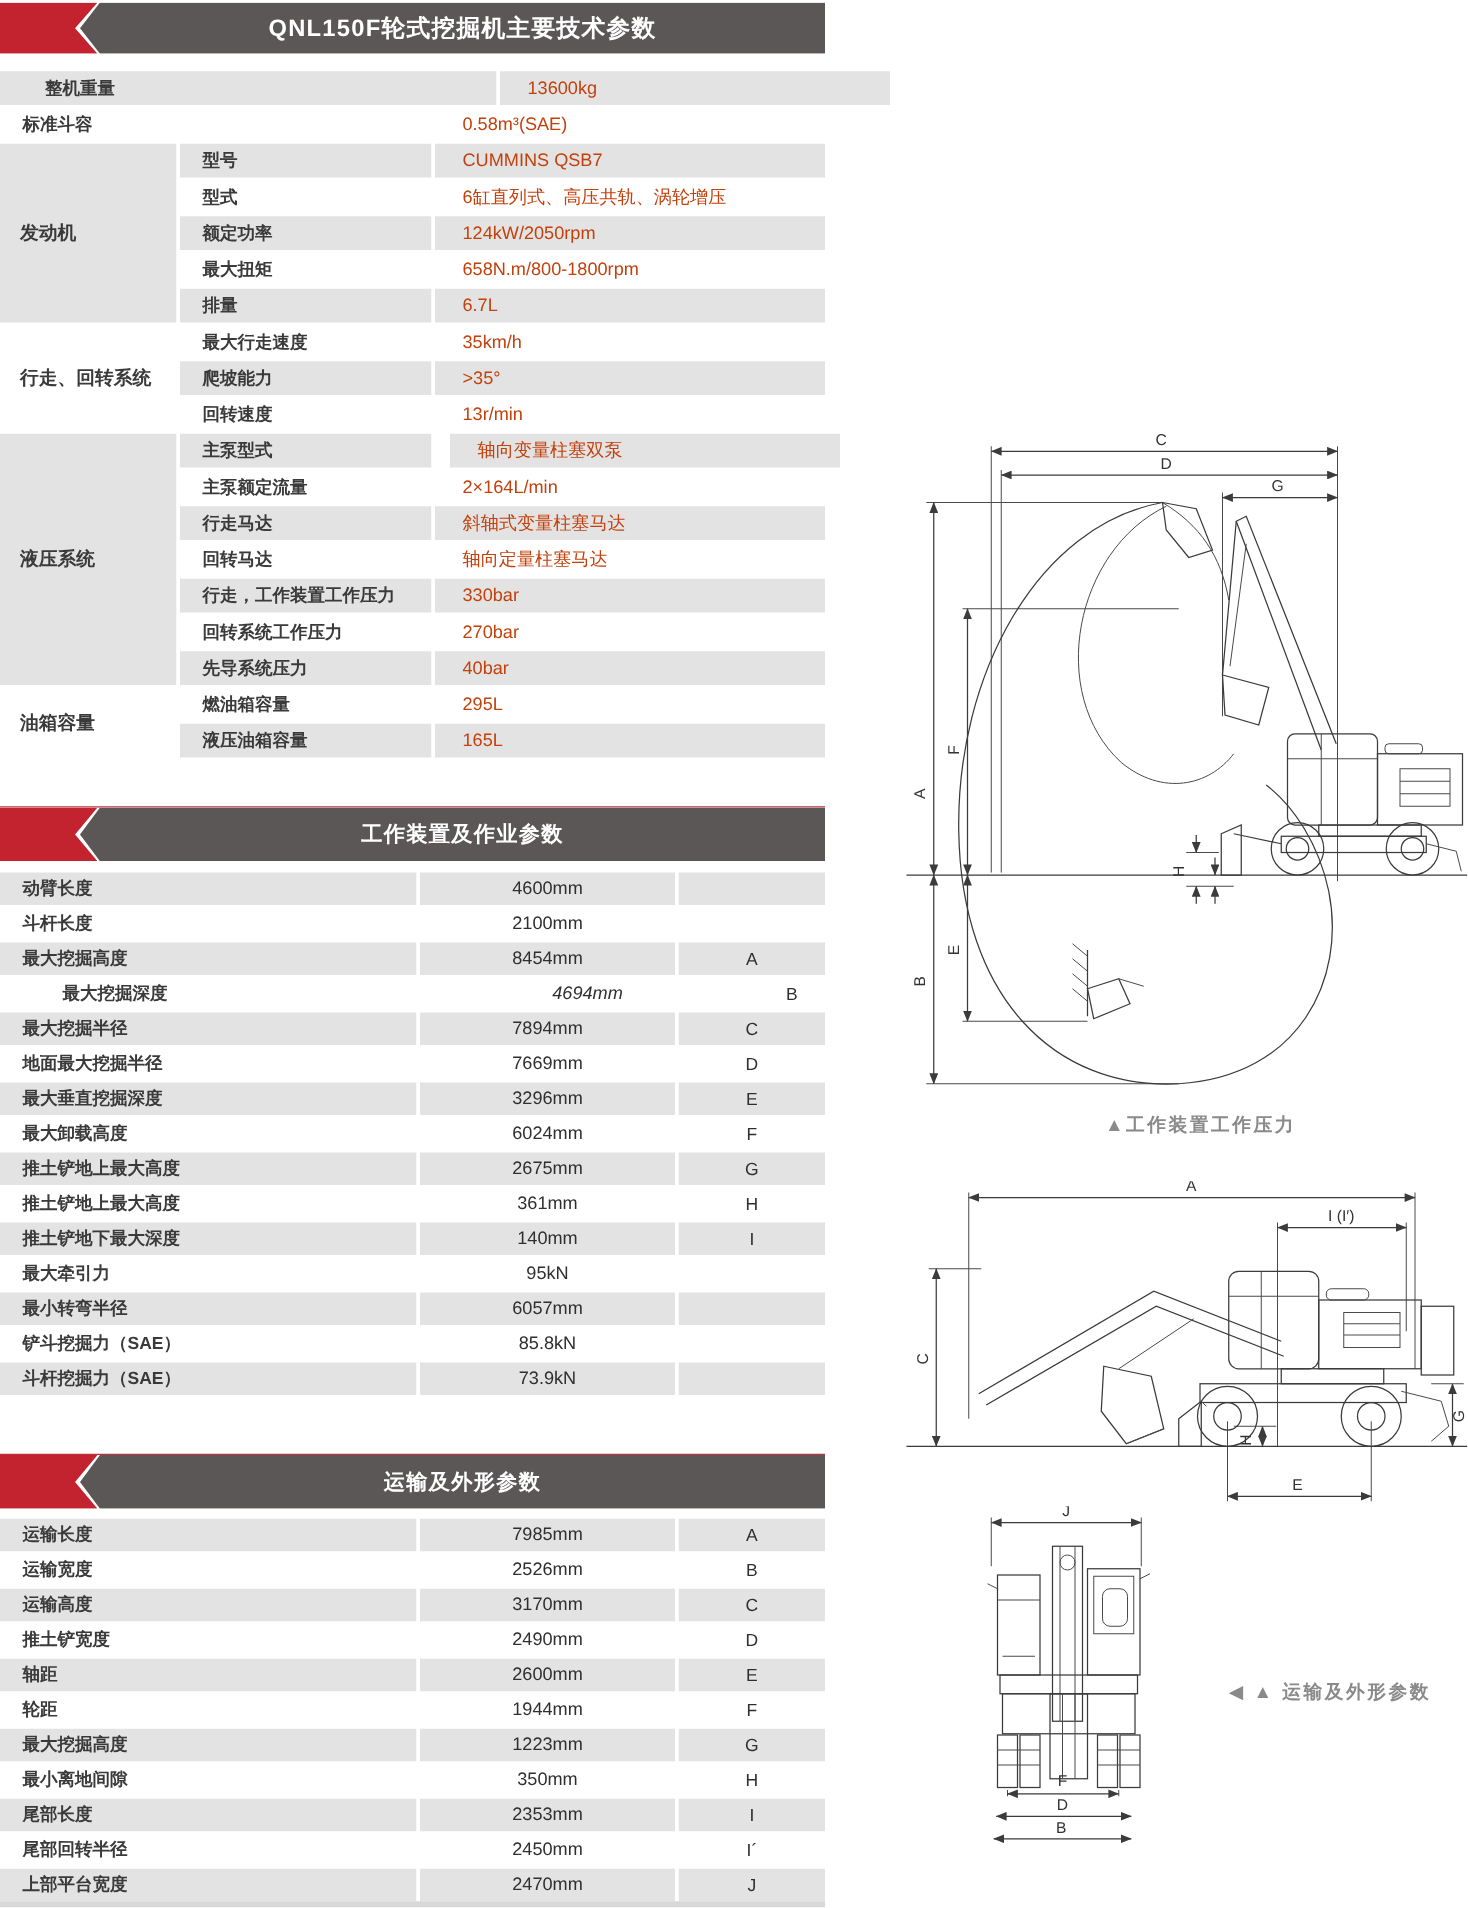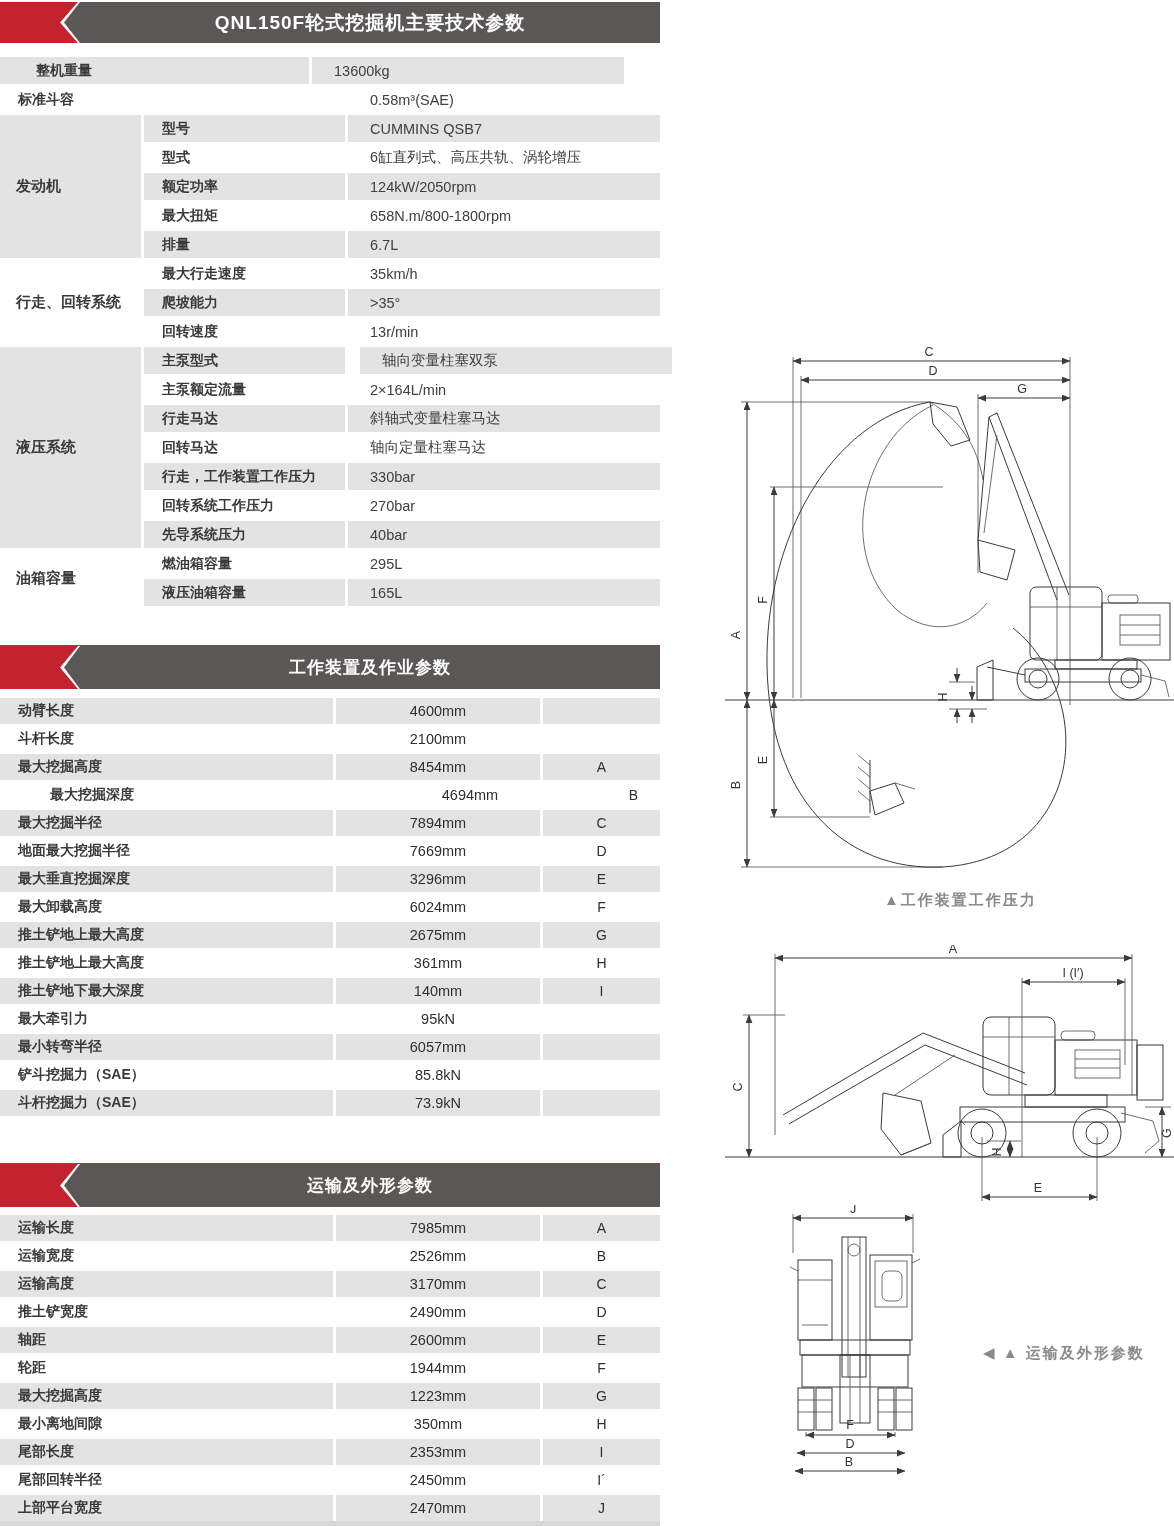--- a/index.html
+++ b/index.html
@@ -18,21 +18,21 @@
   .banner.main .title{font-size:19px;}
   .banner.lined{border-top:1px solid #b8323e;}
 
   
   .tbl{position:absolute;left:0;width:660px;}
   .row{position:absolute;left:0;display:flex;}
   .cell{display:flex;align-items:center;box-sizing:border-box;margin-right:3px;}
   .g{background:#e3e3e3;}
   .w{background:#ffffff;}
   .lbl{font-weight:bold;font-size:14px;padding-left:18px;}
-  .val{font-size:14.5px;padding-left:22px;color:#404040;}
+  .val{font-size:14.5px;padding-left:22px;color:#c2410c;}
   .valc{font-size:14.5px;justify-content:center;color:#2f2f2f;padding-left:0;}
   .ltr{font-size:14px;justify-content:center;color:#2f2f2f;}
   .grp{position:absolute;left:0;width:141px;display:flex;align-items:center;
        padding-left:16px;box-sizing:border-box;font-weight:bold;font-size:15px;}
 
   
   .dia{position:absolute;}
   svg text{font-family:"Liberation Sans","DejaVu Sans",sans-serif;font-size:12.5px;fill:#333;}
   .ln{stroke:#3b3b3b;stroke-width:1;fill:none;}
   .thin{stroke:#4a4a4a;stroke-width:0.8;fill:none;}
@@ -57,21 +57,21 @@
 </div>
 
 <div class="banner lined" style="top:1163px;">
   <div class="red"></div>
   <div class="bar"></div>
   <div class="title">运输及外形参数</div>
 </div>
 
 <div id="spec-table" class="tbl" style="top:57px;height:551px;">
     <div class="row" style="top: 0px; height: 27px;">
-      <div class="cell lbl g" style="width: 309px; padding-left: 36px;">整机重量</div>
+      <div class="cell lbl g" style="width: 397px; padding-left: 36px;">整机重量</div>
       <div class="cell val g" style="width: 312px;">13600kg</div>
     </div>
     <div class="row" style="top: 29px; height: 27px;">
       <div class="cell lbl w" style="width: 345px;">标准斗容</div>
       <div class="cell val w" style="width: 312px;">0.58m³(SAE)</div>
     </div>
     <div class="row" style="top: 58px; height: 27px; left: 144px;">
       <div class="cell lbl g" style="width: 201px;">型号</div>
       <div class="cell val g" style="width: 312px;">CUMMINS QSB7</div>
     </div>
@@ -155,21 +155,21 @@
       <div class="cell valc w" style="width: 204px;">2100mm</div>
       <div class="cell ltr w" style="width: 117px;"></div>
     </div>
     <div class="row" style="top: 56px; height: 26px;">
       <div class="cell lbl g" style="width: 333px;">最大挖掘高度</div>
       <div class="cell valc g" style="width: 204px;">8454mm</div>
       <div class="cell ltr g" style="width: 117px;">A</div>
     </div>
     <div class="row" style="top: 84px; height: 26px; margin-left: 32px;">
       <div class="cell lbl w" style="width: 333px;">最大挖掘深度</div>
-      <div class="cell valc w" style="width: 204px;">4694mm</div>
+      <div class="cell valc w" style="width: 204px; font-style: italic;">4694mm</div>
       <div class="cell ltr w" style="width: 117px;">B</div>
     </div>
     <div class="row" style="top: 112px; height: 26px;">
       <div class="cell lbl g" style="width: 333px;">最大挖掘半径</div>
       <div class="cell valc g" style="width: 204px;">7894mm</div>
       <div class="cell ltr g" style="width: 117px;">C</div>
     </div>
     <div class="row" style="top: 140px; height: 26px;">
       <div class="cell lbl w" style="width: 333px;">地面最大挖掘半径</div>
       <div class="cell valc w" style="width: 204px;">7669mm</div>

